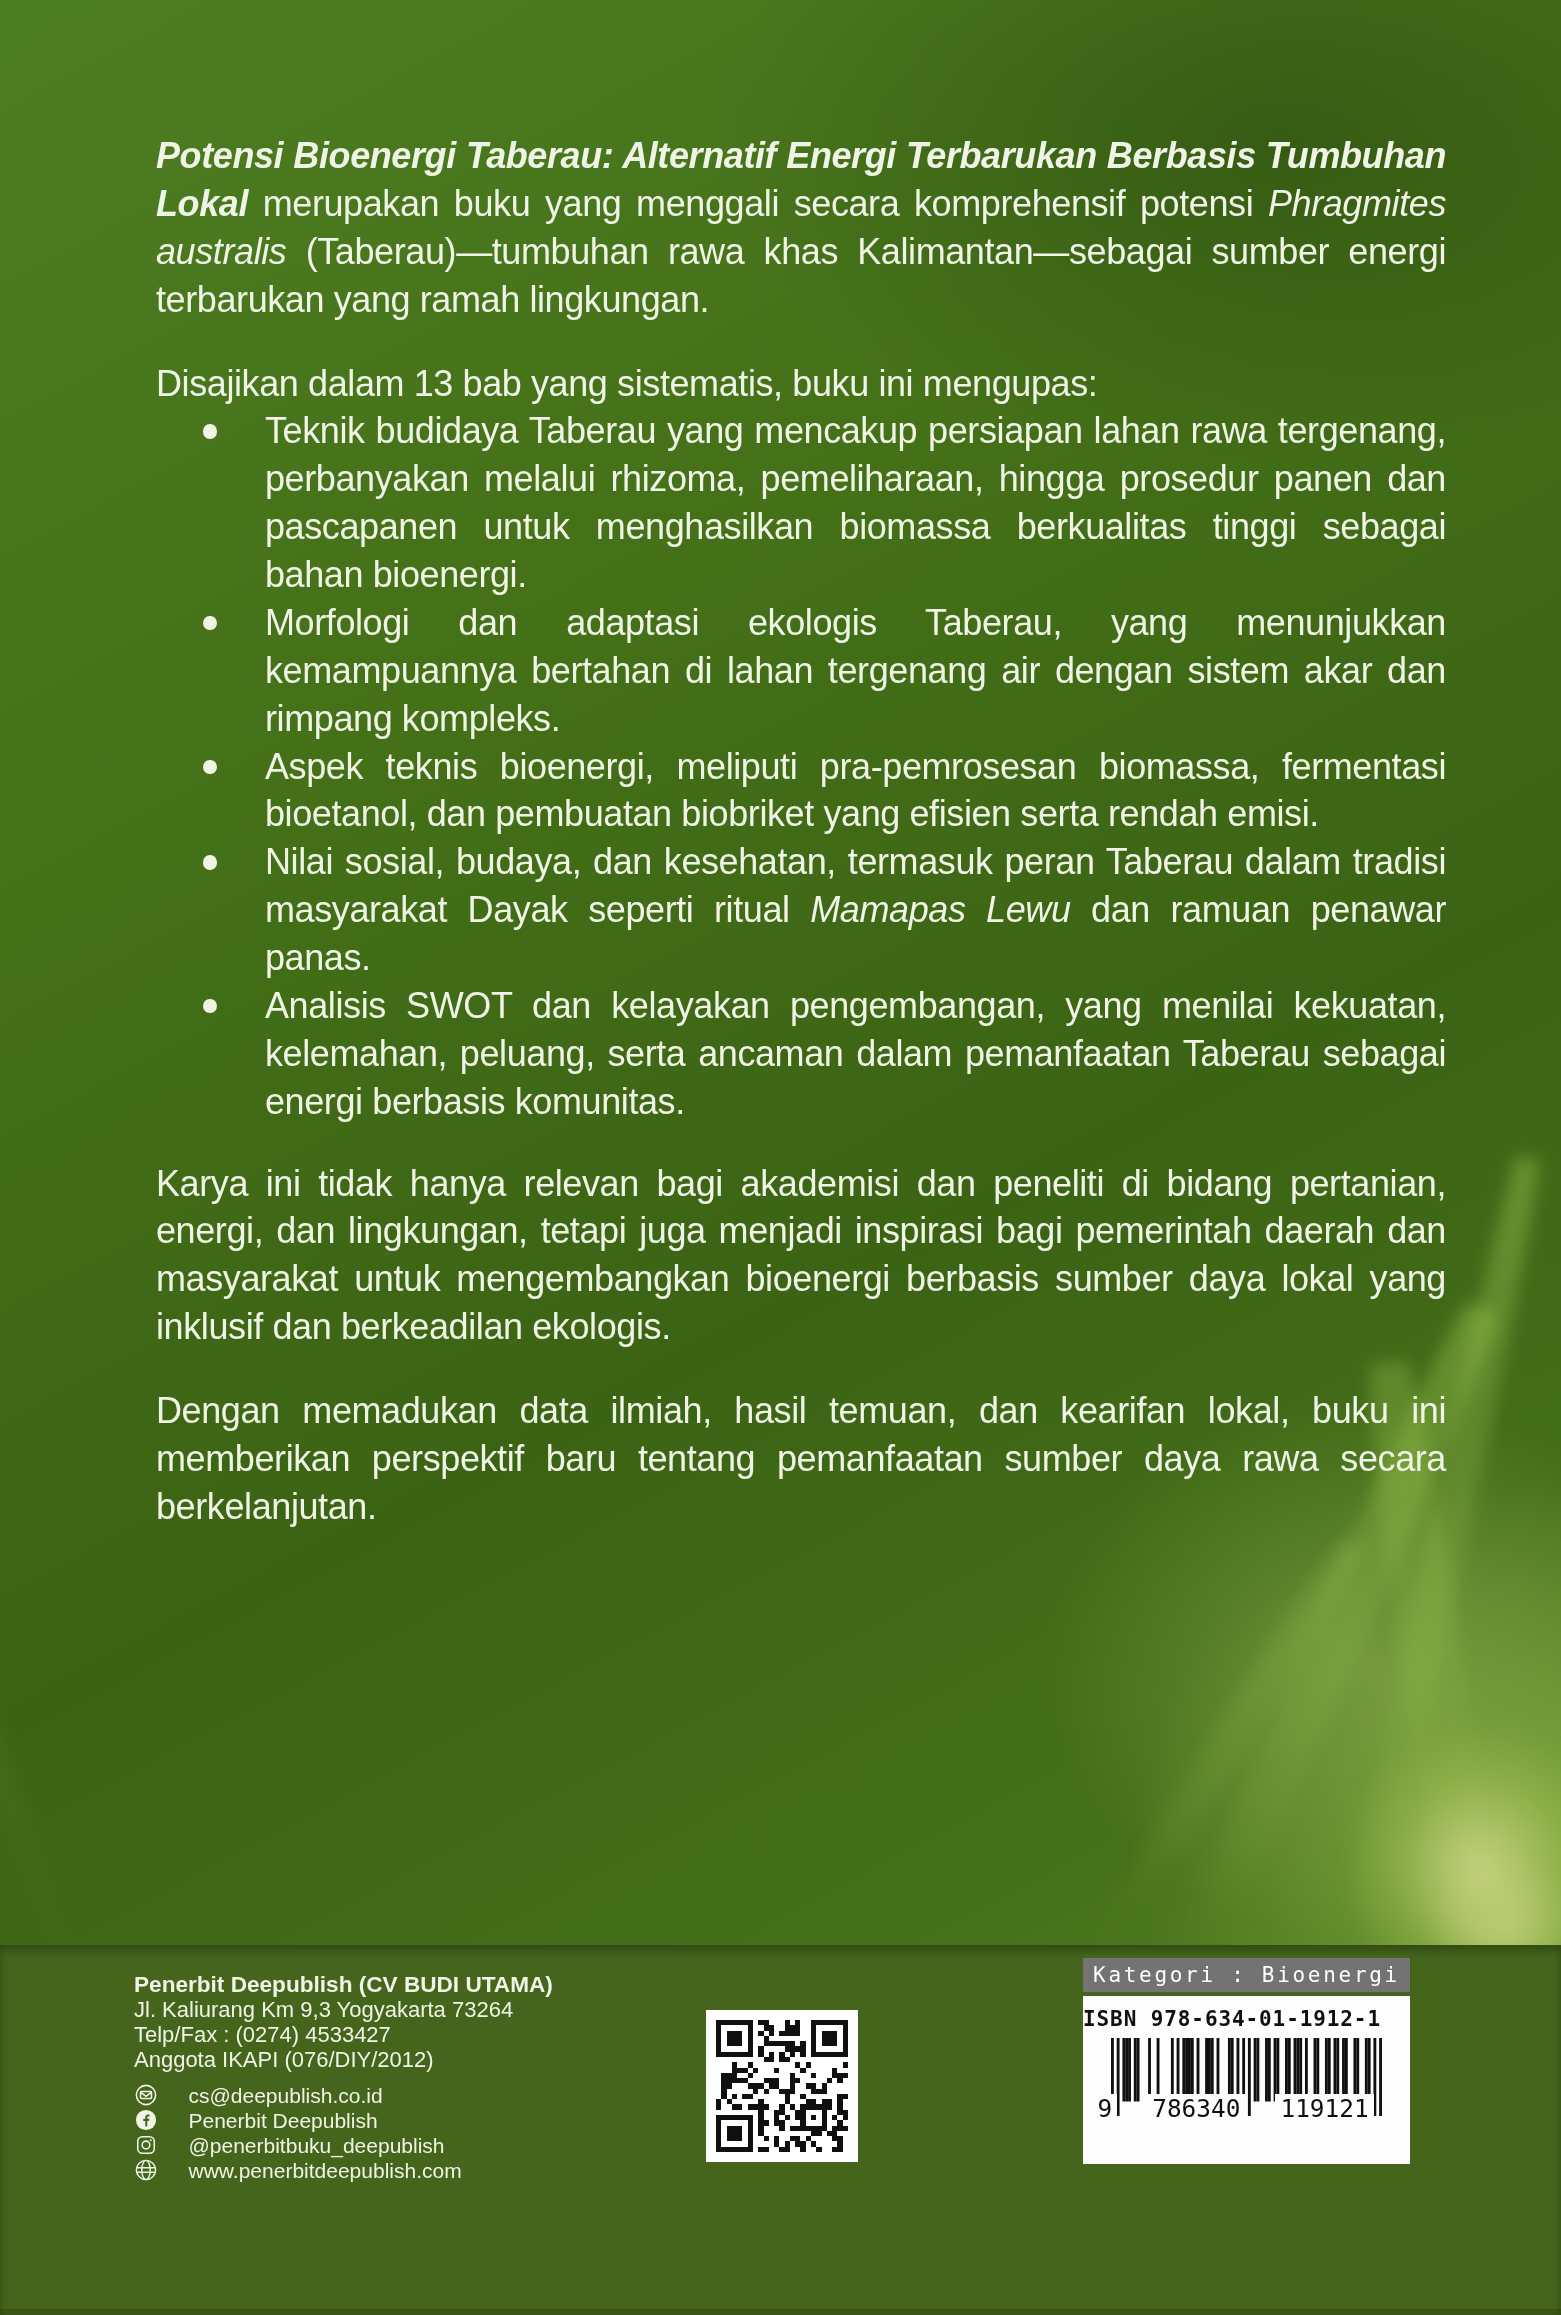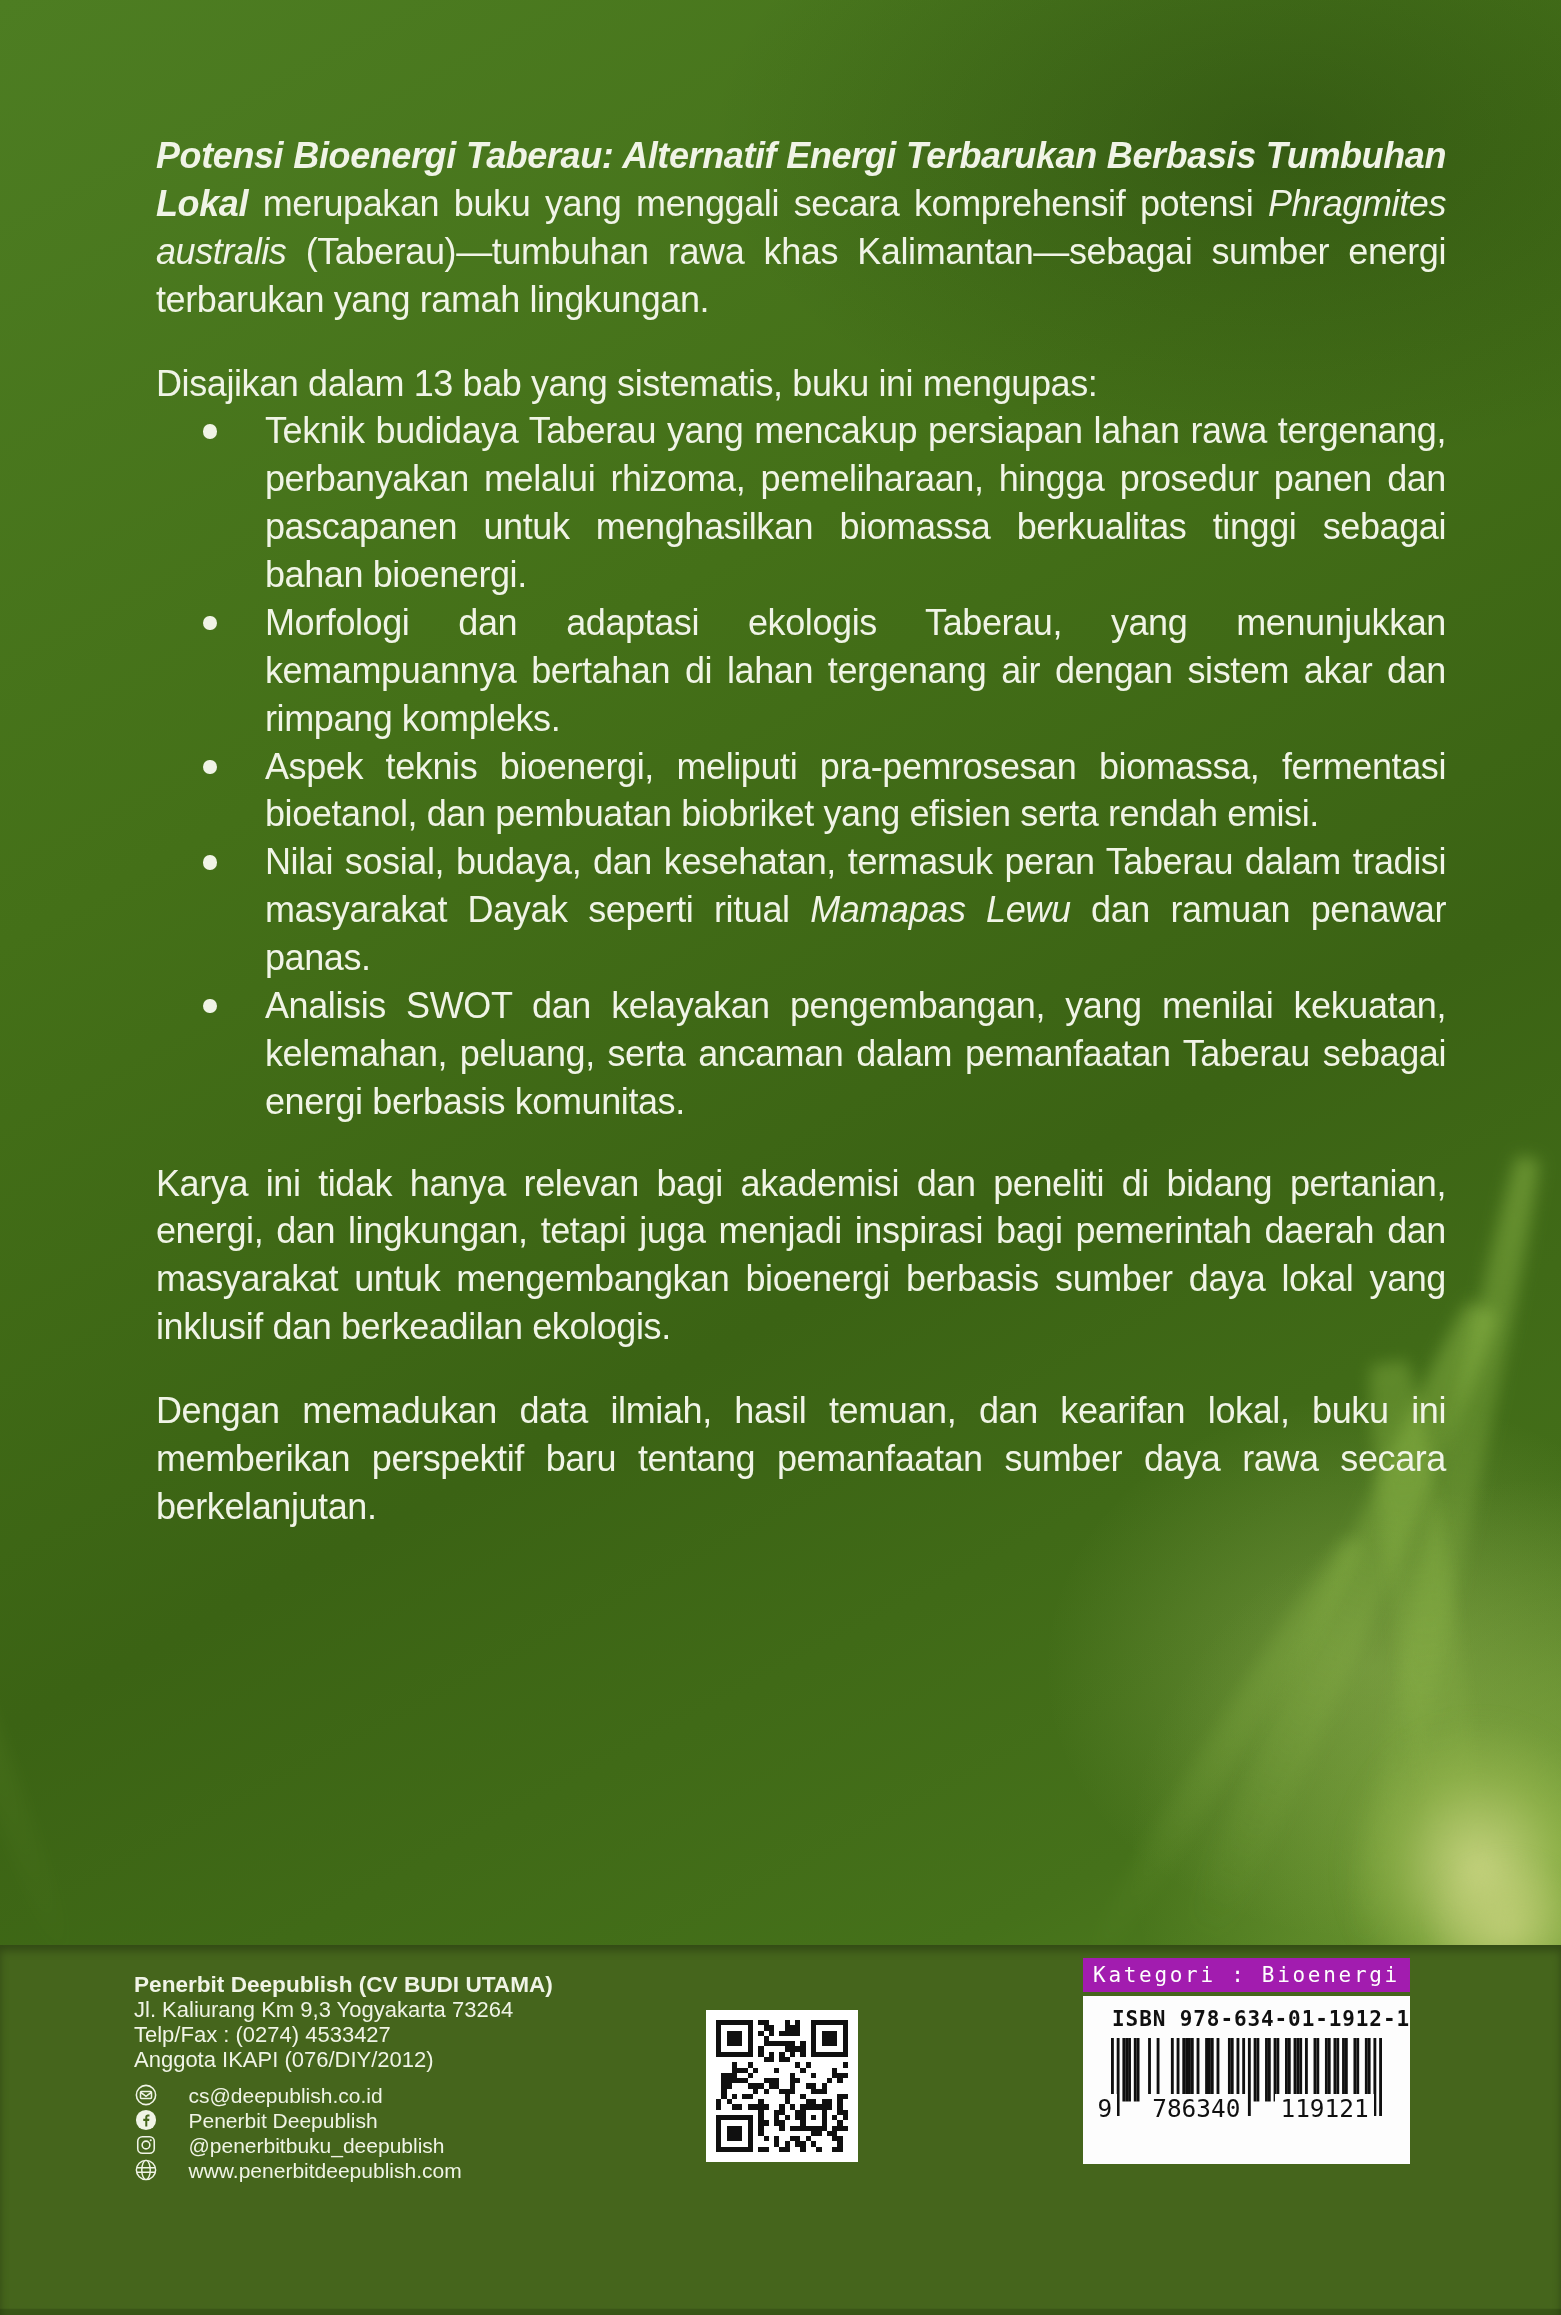--- a/index.html
+++ b/index.html
@@ -46,26 +46,26 @@
   ul.contacts{list-style:none;margin:11px 0 0 0;padding:0;font-size:21px;}
   ul.contacts li{display:flex;align-items:flex-start;gap:31px;height:25px;}
   .cicon{width:23.5px;height:23.5px;display:inline-flex;align-items:center;justify-content:center;}
   .cicon svg{width:22px;height:22px;display:block;}
 
   .qr{position:absolute;left:706px;top:65px;width:152px;height:152px;background:#fff;
     display:flex;align-items:center;justify-content:center;}
   #qr-svg{width:132px;height:132px;shape-rendering:crispEdges;fill:#101010;}
 
   .cat-block{position:absolute;left:1083px;top:12.7px;width:327px;}
-  .cat-bar{height:34px;background:#a21caf;color:#fefefe;
+  .cat-bar{height:34px;background:#737373;color:#fefefe;
     font-family:"DejaVu Sans Mono",monospace;font-size:21px;letter-spacing:2.7px;
     display:flex;align-items:center;justify-content:center;}
   .isbn-box{margin-top:4.5px;background:#fdfdfd;height:168px;color:#101010;
     font-family:"DejaVu Sans Mono",monospace;overflow:hidden;}
-  .isbn-label{text-align:right;font-size:21px;font-weight:bold;padding-top:11px;letter-spacing:0.9px;}
+  .isbn-label{text-align:left;font-size:21px;font-weight:bold;padding-top:11px;letter-spacing:0.9px;}
   #barcode-svg{display:block;margin:7.2px auto 0;width:271px;height:78px;fill:#101010;}
   .digits{display:flex;justify-content:space-between;padding:0 36px 0 9px;
     font-size:24.4px;margin-top:-22px;position:relative;}
   .digits span{background:#fdfdfd;padding:0 5.4px;}
 </style>
 </head>
 <body>
 
 <div class="page">
 

